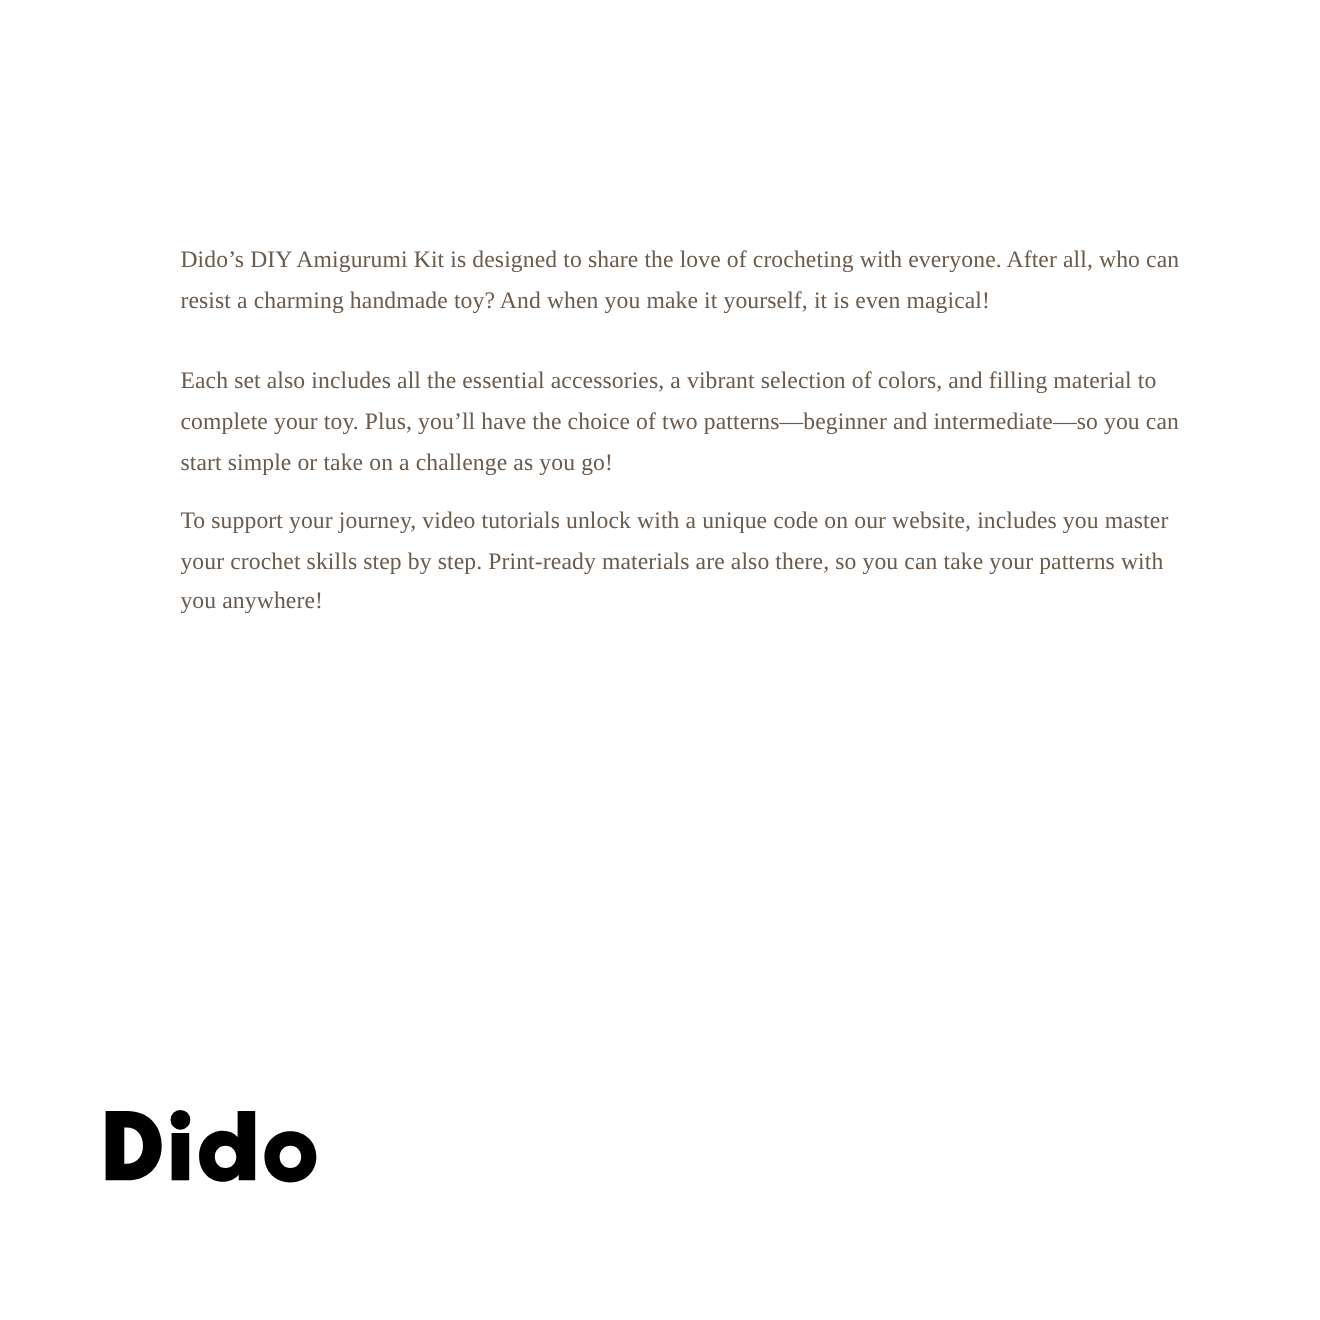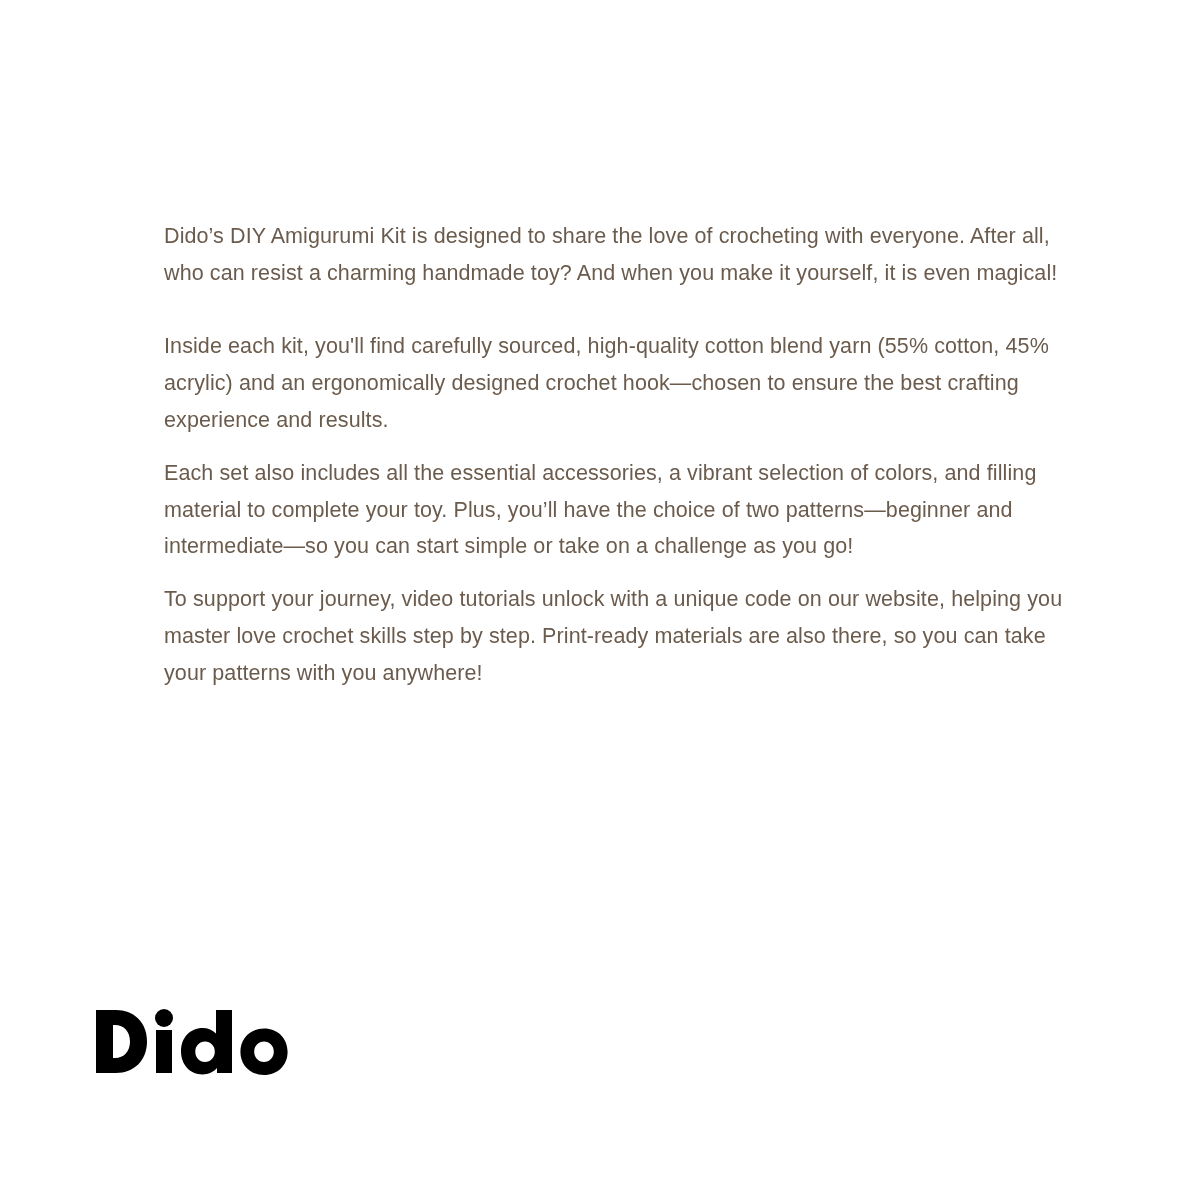--- a/index.html
+++ b/index.html
@@ -11,20 +11,21 @@
     height: 1200px;
     background: #ffffff;
     font-family: "Liberation Sans", sans-serif;
     overflow: hidden;
   }
   .page {
     position: relative;
     width: 1200px;
     height: 1200px;
     background: #ffffff;
+    font-family: Liberation Serif, serif;
   }
   .copy-block {
     position: absolute;
     left: 164px;
     top: 218px;
     width: 920px;
   }
   .para {
     color: #6b5b4d;
     font-size: 21.5px;
@@ -51,23 +52,22 @@
   }
 </style>
 </head>
 <body>
 
 <div class="page">
 
   <div class="copy-block">
     <p class="para">Dido’s DIY Amigurumi Kit is designed to share the love of crocheting with everyone. After all, who can resist a charming handmade toy? And when you make it yourself, it is even magical!</p>
     <div class="para-gap"></div>
-    <p class="para">Inside each kit, you'll find carefully sourced, high-quality cotton blend yarn (55% cotton, 45% acrylic) and an ergonomically designed crochet hook—chosen to ensure the best crafting experience and results.</p>
     <p class="para">Each set also includes all the essential accessories, a vibrant selection of colors, and filling material to complete your toy. Plus, you’ll have the choice of two patterns—beginner and intermediate—so you can start simple or take on a challenge as you go!</p>
-    <p class="para">To support your journey, video tutorials unlock with a unique code on our website, helping you master love crochet skills step by step. Print-ready materials are also there, so you can take your patterns with you anywhere!</p>
+    <p class="para">To support your journey, video tutorials unlock with a unique code on our website, includes you master your crochet skills step by step. Print-ready materials are also there, so you can take your patterns with you anywhere!</p>
     <div class="para-gap"></div>
   </div>
 
   <div class="logo">
     <svg width="200" height="70" viewBox="0 0 200 70" xmlns="http://www.w3.org/2000/svg" aria-hidden="true">
       <g fill="#000000">
 
         <path d="M4 2 h20 c18 0 31 12.5 31 31.5 S42 65 24 65 H4 z M21 17 v33 h2 c9 0 15 -6.5 15 -16.5 S32 17 23 17 z"></path>
 
         <rect x="64" y="22" width="16" height="43"></rect>

